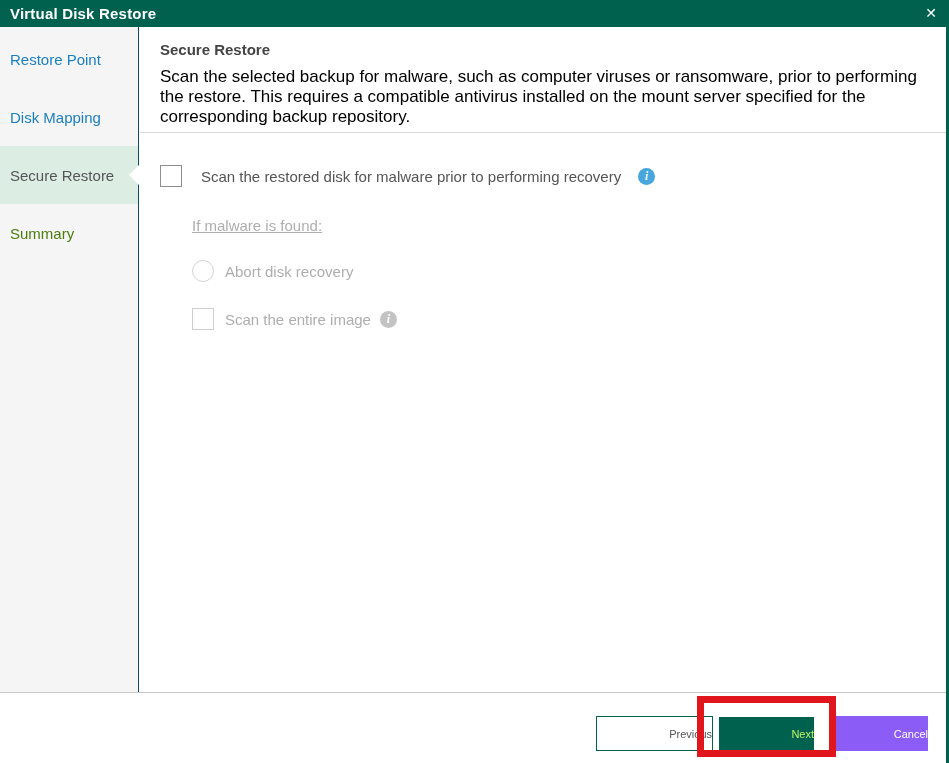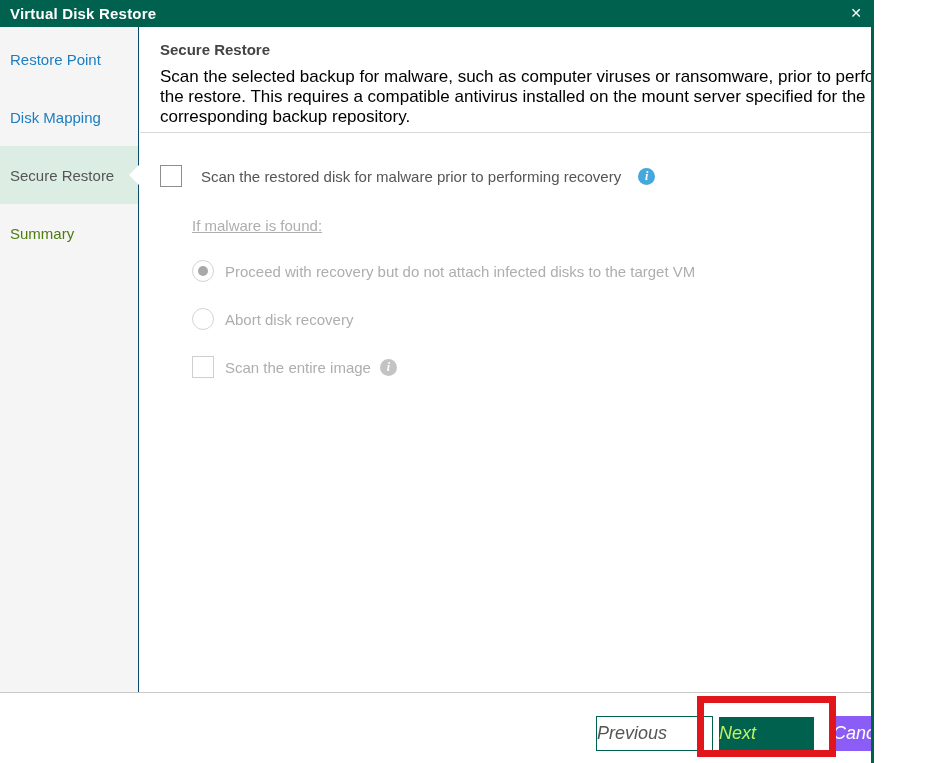--- a/index.html
+++ b/index.html
@@ -1,21 +1,21 @@
 <!DOCTYPE html>
 <html><head>
 <meta charset="utf-8">
 <style>
   * { margin: 0; padding: 0; box-sizing: border-box; }
   html, body { background: #fff; }
   body { font-family: "Liberation Sans", "DejaVu Sans", sans-serif; }
 
   .window {
     position: relative;
-    width: 874px;
+    width: 949px;
     height: 763px;
     background: #fff;
     overflow: hidden;
     font-size: 15px;
     color: #555;
   }
 
   
   .right-border {
     position: absolute; top: 0; right: 0; width: 3px; height: 100%;
@@ -116,22 +116,22 @@
   .checkbox.disabled { border-color: #CFCFCF; }
   .opt-row .lbl { margin-left: 11px; }
 
   
   .footer {
     position: absolute; left: 0; top: 692px; width: 100%; height: 71px;
     background: #fff; border-top: 1px solid #C8C8C8;
   }
   .btn {
     position: absolute;
-    display: flex; align-items: center; justify-content: flex-start;
-    font-size: 18px; cursor: pointer; font-style: italic;
+    display: flex; align-items: center; justify-content: flex-end;
+    font-size: 11px; cursor: pointer;
   }
   .btn-previous {
     left: 596px; top: 23px; width: 117px; height: 35px;
     background: #fff; border: 1px solid #00614E; color: #555;
   }
   .btn-next {
     left: 719px; top: 24px; width: 95px; height: 33px;
     background: #00614E; color: #bef264; border: none;
   }
   .btn-cancel {
@@ -180,24 +180,20 @@
 
     <div class="cb-row">
       <span class="checkbox"></span>
       <span class="lbl">Scan the restored disk for malware prior to performing recovery</span>
       <span class="info-badge">i</span>
     </div>
 
     <div class="disabled-group">
       <div class="group-label">If malware is found:</div>
 
-      <div class="opt-row">
-        <span class="radio selected"></span>
-        <span class="lbl">Proceed with recovery but do not attach infected disks to the target VM</span>
-      </div>
 
       <div class="opt-row">
         <span class="radio"></span>
         <span class="lbl">Abort disk recovery</span>
       </div>
 
       <div class="opt-row">
         <span class="checkbox disabled"></span>
         <span class="lbl">Scan the entire image</span>
         <span class="info-badge gray">i</span>

